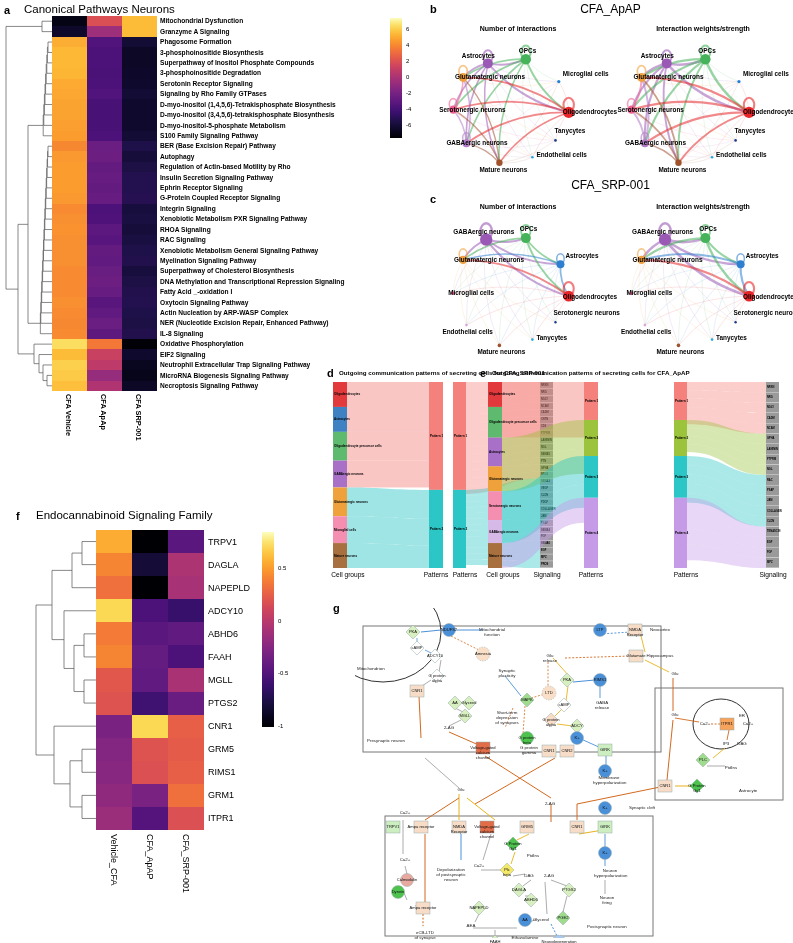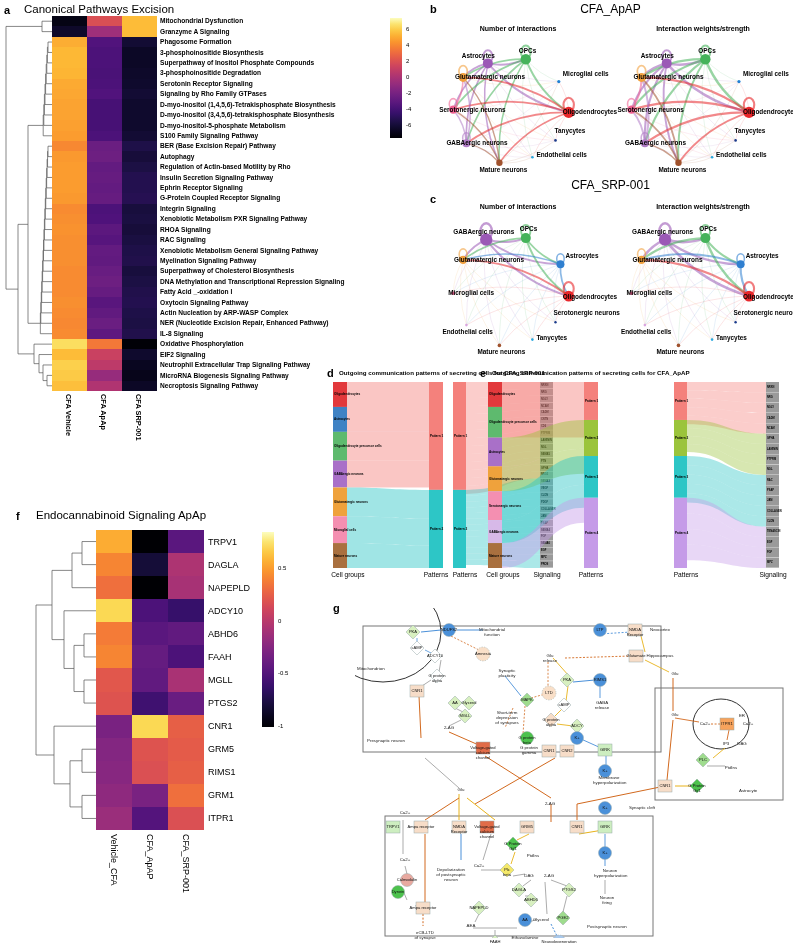--- a/index.html
+++ b/index.html
@@ -26,21 +26,21 @@
   .pw-txt{position:absolute;font-size:4.4px;white-space:nowrap;font-family:"Liberation Sans",sans-serif;color:#222;}
   .pw-comp{position:absolute;font-size:4.1px;white-space:nowrap;font-family:"Liberation Sans",sans-serif;color:#111;text-align:center;}
   .f-row-label{font-size:9px;white-space:nowrap;font-family:"Liberation Sans",sans-serif;}
   .f-col-label{font-size:9px;white-space:nowrap;transform:rotate(90deg);transform-origin:left top;font-family:"Liberation Sans",sans-serif;}
 </style>
 </head>
 <body>
 
 <div class="panel" style="left:0;top:0;width:440px;height:495px;">
   <div class="plabel" style="position:absolute;left:4px;top:4px;">a</div>
-  <div class="ptitle" style="position:absolute;left:24px;top:3px;">Canonical Pathways Excision</div>
+  <div class="ptitle" style="position:absolute;left:24px;top:3px;">Canonical Pathways Neurons</div>
   <svg id="a-dendro" class="dendro" style="position:absolute;left:0px;top:16px;" width="52" height="375">
       <line x1="52" y1="5.208333333333333" x2="42" y2="5.208333333333333" stroke="#555" stroke-width="0.7"></line>
       <line x1="52" y1="15.625" x2="42" y2="15.625" stroke="#555" stroke-width="0.7"></line>
       <line x1="42" y1="5.208333333333333" x2="42" y2="15.625" stroke="#555" stroke-width="0.7"></line>
       <line x1="52" y1="26.041666666666664" x2="48" y2="26.041666666666664" stroke="#555" stroke-width="0.7"></line>
       <line x1="52" y1="36.458333333333336" x2="48" y2="36.458333333333336" stroke="#555" stroke-width="0.7"></line>
       <line x1="48" y1="26.041666666666664" x2="48" y2="36.458333333333336" stroke="#555" stroke-width="0.7"></line>
       <line x1="48" y1="31.25" x2="47.4" y2="31.25" stroke="#555" stroke-width="0.7"></line>
       <line x1="52" y1="46.875" x2="47.4" y2="46.875" stroke="#555" stroke-width="0.7"></line>
       <line x1="47.4" y1="31.25" x2="47.4" y2="46.875" stroke="#555" stroke-width="0.7"></line>
@@ -822,21 +822,21 @@
       <div class="sig-lbl" style="left: 93px; top: 158.567px;">EGF</div>
       <div class="sig-lbl" style="left: 93px; top: 168.9px;">FGF</div>
       <div class="sig-lbl" style="left: 93px; top: 179.233px;">MPZ</div>
       <div class="riv-axis" style="position: absolute; top: 189px; left: -8px; width: 40px;">Patterns</div>
       <div class="riv-axis" style="position: absolute; top: 189px; left: 79px; width: 40px;">Signaling</div>
     </div>
 </div>
 
 <div class="panel" style="left:0;top:500px;width:325px;height:440px;">
   <div class="plabel" style="position:absolute;left:16px;top:10px;">f</div>
-  <div class="ptitle" style="position:absolute;left:36px;top:9px;">Endocannabinoid Signaling ApAp</div>
+  <div class="ptitle" style="position:absolute;left:36px;top:9px;">Endocannabinoid Signaling Family</div>
   <svg id="f-dendro" class="dendro" style="position:absolute;left:24px;top:30px;" width="72" height="300">
       <line x1="72" y1="11.538461538461538" x2="58" y2="11.538461538461538" stroke="#555" stroke-width="0.7"></line>
       <line x1="72" y1="34.61538461538461" x2="58" y2="34.61538461538461" stroke="#555" stroke-width="0.7"></line>
       <line x1="58" y1="11.538461538461538" x2="58" y2="34.61538461538461" stroke="#555" stroke-width="0.7"></line>
       <line x1="58" y1="23.076923076923077" x2="48" y2="23.076923076923077" stroke="#555" stroke-width="0.7"></line>
       <line x1="72" y1="57.69230769230769" x2="48" y2="57.69230769230769" stroke="#555" stroke-width="0.7"></line>
       <line x1="48" y1="23.076923076923077" x2="48" y2="57.69230769230769" stroke="#555" stroke-width="0.7"></line>
       <line x1="72" y1="103.84615384615384" x2="60" y2="103.84615384615384" stroke="#555" stroke-width="0.7"></line>
       <line x1="72" y1="126.92307692307692" x2="60" y2="126.92307692307692" stroke="#555" stroke-width="0.7"></line>
       <line x1="60" y1="103.84615384615384" x2="60" y2="126.92307692307692" stroke="#555" stroke-width="0.7"></line>

